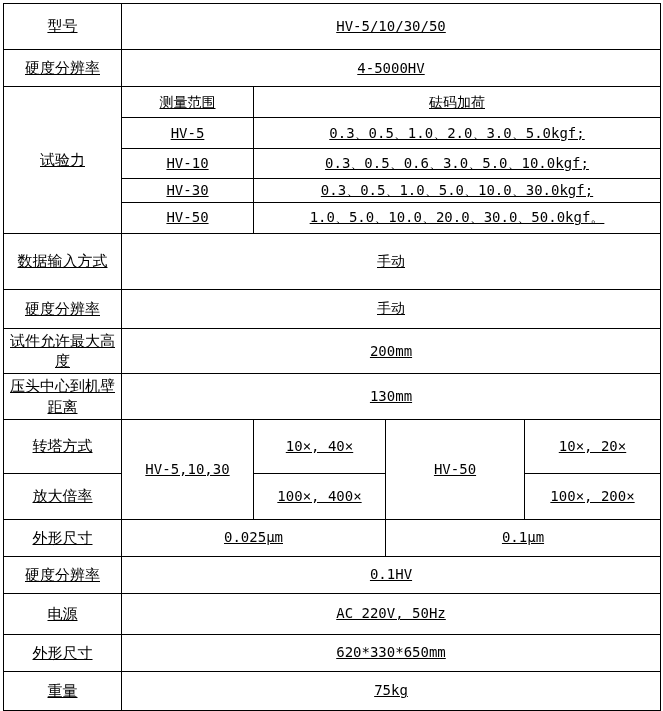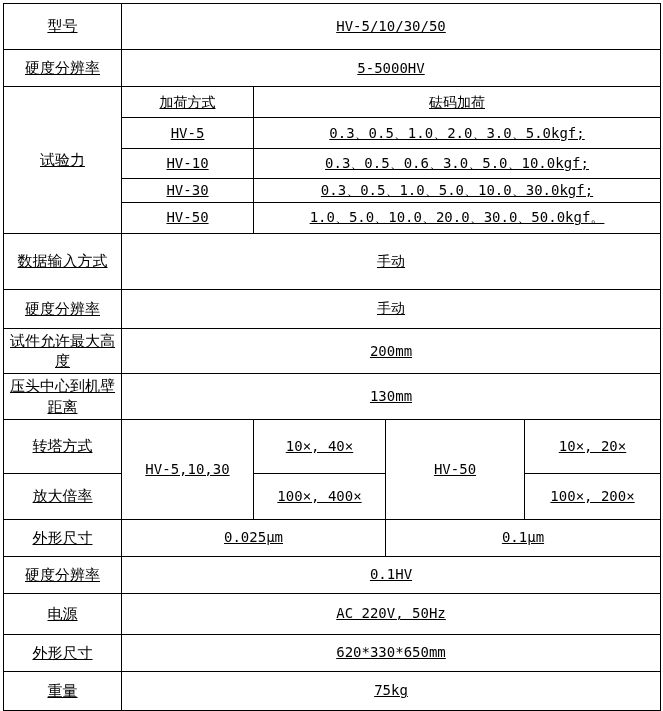--- a/index.html
+++ b/index.html
@@ -68,26 +68,26 @@
     </colgroup>
 
     <tbody>
         <tr class="r-model">
       <td class="lbl">型号</td>
       <td colspan="4">HV-5/10/30/50</td>
     </tr>
 
     <tr class="r-range">
       <td class="lbl">硬度分辨率</td>
-      <td colspan="4">5-5000HV</td>
+      <td colspan="4">4-5000HV</td>
     </tr>
 
     <tr class="r-fhdr">
       <td rowspan="5" class="lbl">试验力</td>
-      <td>加荷方式</td>
+      <td>测量范围</td>
       <td colspan="3">砝码加荷</td>
     </tr>
     <tr class="r-f1">
       <td>HV-5</td>
       <td colspan="3">0.3、0.5、1.0、2.0、3.0、5.0kgf;</td>
     </tr>
     <tr class="r-f2">
       <td>HV-10</td>
       <td colspan="3">0.3、0.5、0.6、3.0、5.0、10.0kgf;</td>
     </tr>

